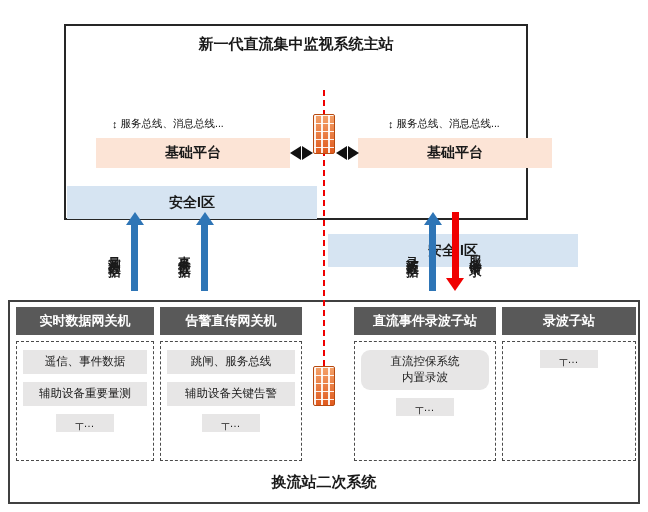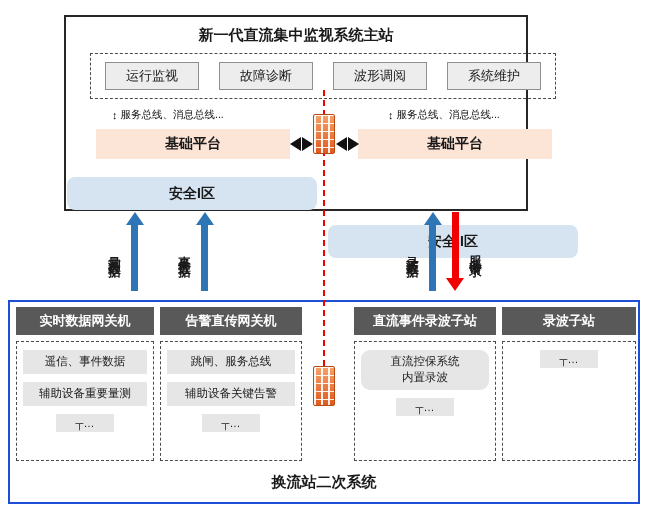--- a/index.html
+++ b/index.html
@@ -4,39 +4,39 @@
 <style>
   * { margin:0; padding:0; box-sizing:border-box; }
   body { background:#fff; }
   .canvas {
     position:relative; width:648px; height:512px; background:#ffffff;
     font-family:"Liberation Sans","DejaVu Sans",sans-serif; overflow:hidden; color:#1a1a1a;
   }
   .abs { position:absolute; }
 
   
-  .top-box { left:64px; top:15px; width:464px; height:196px; border:2px solid #262626; background:#fff; }
+  .top-box { left:64px; top:24px; width:464px; height:196px; border:2px solid #262626; background:#fff; }
   .top-title { left:0; top:9px; width:100%; text-align:center; font-size:15px; font-weight:700; }
   .apps-box { left:24px; top:36px; width:466px; height:46px; border:1px dashed #4a4a4a;
               display:flex; align-items:center; justify-content:space-between; padding:0 14px; }
   .app { width:94px; height:28px; background:#ededed; border:1px solid #8f8f8f;
          display:flex; align-items:center; justify-content:center; font-size:13px; }
   .bus { top:91px; font-size:10.5px; color:#111; display:flex; align-items:center; gap:3px; }
   .bus-left { left:46px; } .bus-right { left:322px; }
   .updown { font-size:11px; font-weight:700; color:#111; }
   .platform { top:112px; width:194px; height:30px; background:#fce4d6;
               display:flex; align-items:center; justify-content:center; font-size:14px; font-weight:700; }
   .platform-left { left:30px; } .platform-right { left:292px; }
   .dblarrow { top:120px; display:flex; align-items:center; gap:1px; }
   .dbl-l { left:224px; } .dbl-r { left:270px; }
   .tri { width:0; height:0; border-top:7px solid transparent; border-bottom:7px solid transparent; }
   .tri-left  { border-right:11px solid #111; }
   .tri-right { border-left:11px solid #111; }
   .zone { top:160px; height:33px; background:#d6e4f2; display:flex; align-items:center;
-          justify-content:center; font-size:14px; font-weight:700;border-radius:8px; }
+          justify-content:center; font-size:14px; font-weight:700; }
   .zone-left { left:1px; width:250px; } .zone-right { left:262px; width:250px;margin-top:48px; }
 
   
   .red-line { left:323px; top:90px; height:316px; width:0; border-left:2px dashed #f00000; z-index:5; }
   .firewall {
     width:22px; height:40px; z-index:6; border:1px solid #b84a10; border-radius:2px;
     background:
       repeating-linear-gradient(180deg, rgba(255,255,255,.9) 0 1.5px, transparent 1.5px 8px),
       repeating-linear-gradient(90deg, rgba(255,255,255,.9) 0 1.5px, transparent 1.5px 7px),
       linear-gradient(180deg,#f4a26a,#e05a1e);
@@ -48,21 +48,21 @@
   .f1 { left:108px; } .f2 { left:178px; } .f3 { left:406px; } .f4 { left:446px; }
   .vtext { writing-mode:vertical-rl; text-orientation:upright; font-size:12.5px; font-weight:700;
            letter-spacing:3px; line-height:1; }
   .arrow { display:flex; flex-direction:column; align-items:center; }
   .head-up   { width:0;height:0;border-left:9px solid transparent;border-right:9px solid transparent;border-bottom:13px solid #2e75b6; }
   .head-down { width:0;height:0;border-left:9px solid transparent;border-right:9px solid transparent;border-top:13px solid #f00000; }
   .shaft { width:7px; height:66px; }
   .shaft-blue { background:#2e75b6; } .shaft-red { background:#f00000; }
 
   
-  .bottom-box { left:8px; top:300px; width:632px; height:204px; border:2px solid #1d4ed8; background:#fff; }
+  .bottom-box { left:8px; top:300px; width:632px; height:204px; border:2px solid #404040; background:#fff; }
   .col { top:5px; }
   .col1 { left:6px;  width:138px; } .col2 { left:150px; width:142px; }
   .col3 { left:344px; width:142px; } .col4 { left:492px; width:134px; }
   .col-header { height:28px; background:#595959; color:#fff; font-size:13px; font-weight:700;
                 display:flex; align-items:center; justify-content:center; }
   .col-dashed { margin-top:6px; height:120px; border:1px dashed #4a4a4a; padding:8px 6px;
                 display:flex; flex-direction:column; align-items:center; gap:8px; }
   .item { width:100%; min-height:24px; background:#e7e6e6; font-size:11.5px; text-align:center;
           display:flex; align-items:center; justify-content:center; white-space:pre-line; padding:2px; line-height:1.35; }
   .item-tall { min-height:40px;border-radius:9px; }
@@ -73,26 +73,20 @@
 </head>
 <body>
 
 <div class="canvas">
 
   <div class="abs red-line"></div>
 
   <div class="abs top-box">
     <div class="abs top-title">新一代直流集中监视系统主站</div>
 
-    <div class="abs apps-box">
-      <div class="app">运行监视</div>
-      <div class="app">故障诊断</div>
-      <div class="app">波形调阅</div>
-      <div class="app">系统维护</div>
-    </div>
 
     <div class="abs bus bus-left">
       <span class="updown">↕</span>
       <span>服务总线、消息总线...</span>
     </div>
     <div class="abs bus bus-right">
       <span class="updown">↕</span>
       <span>服务总线、消息总线...</span>
     </div>
 

